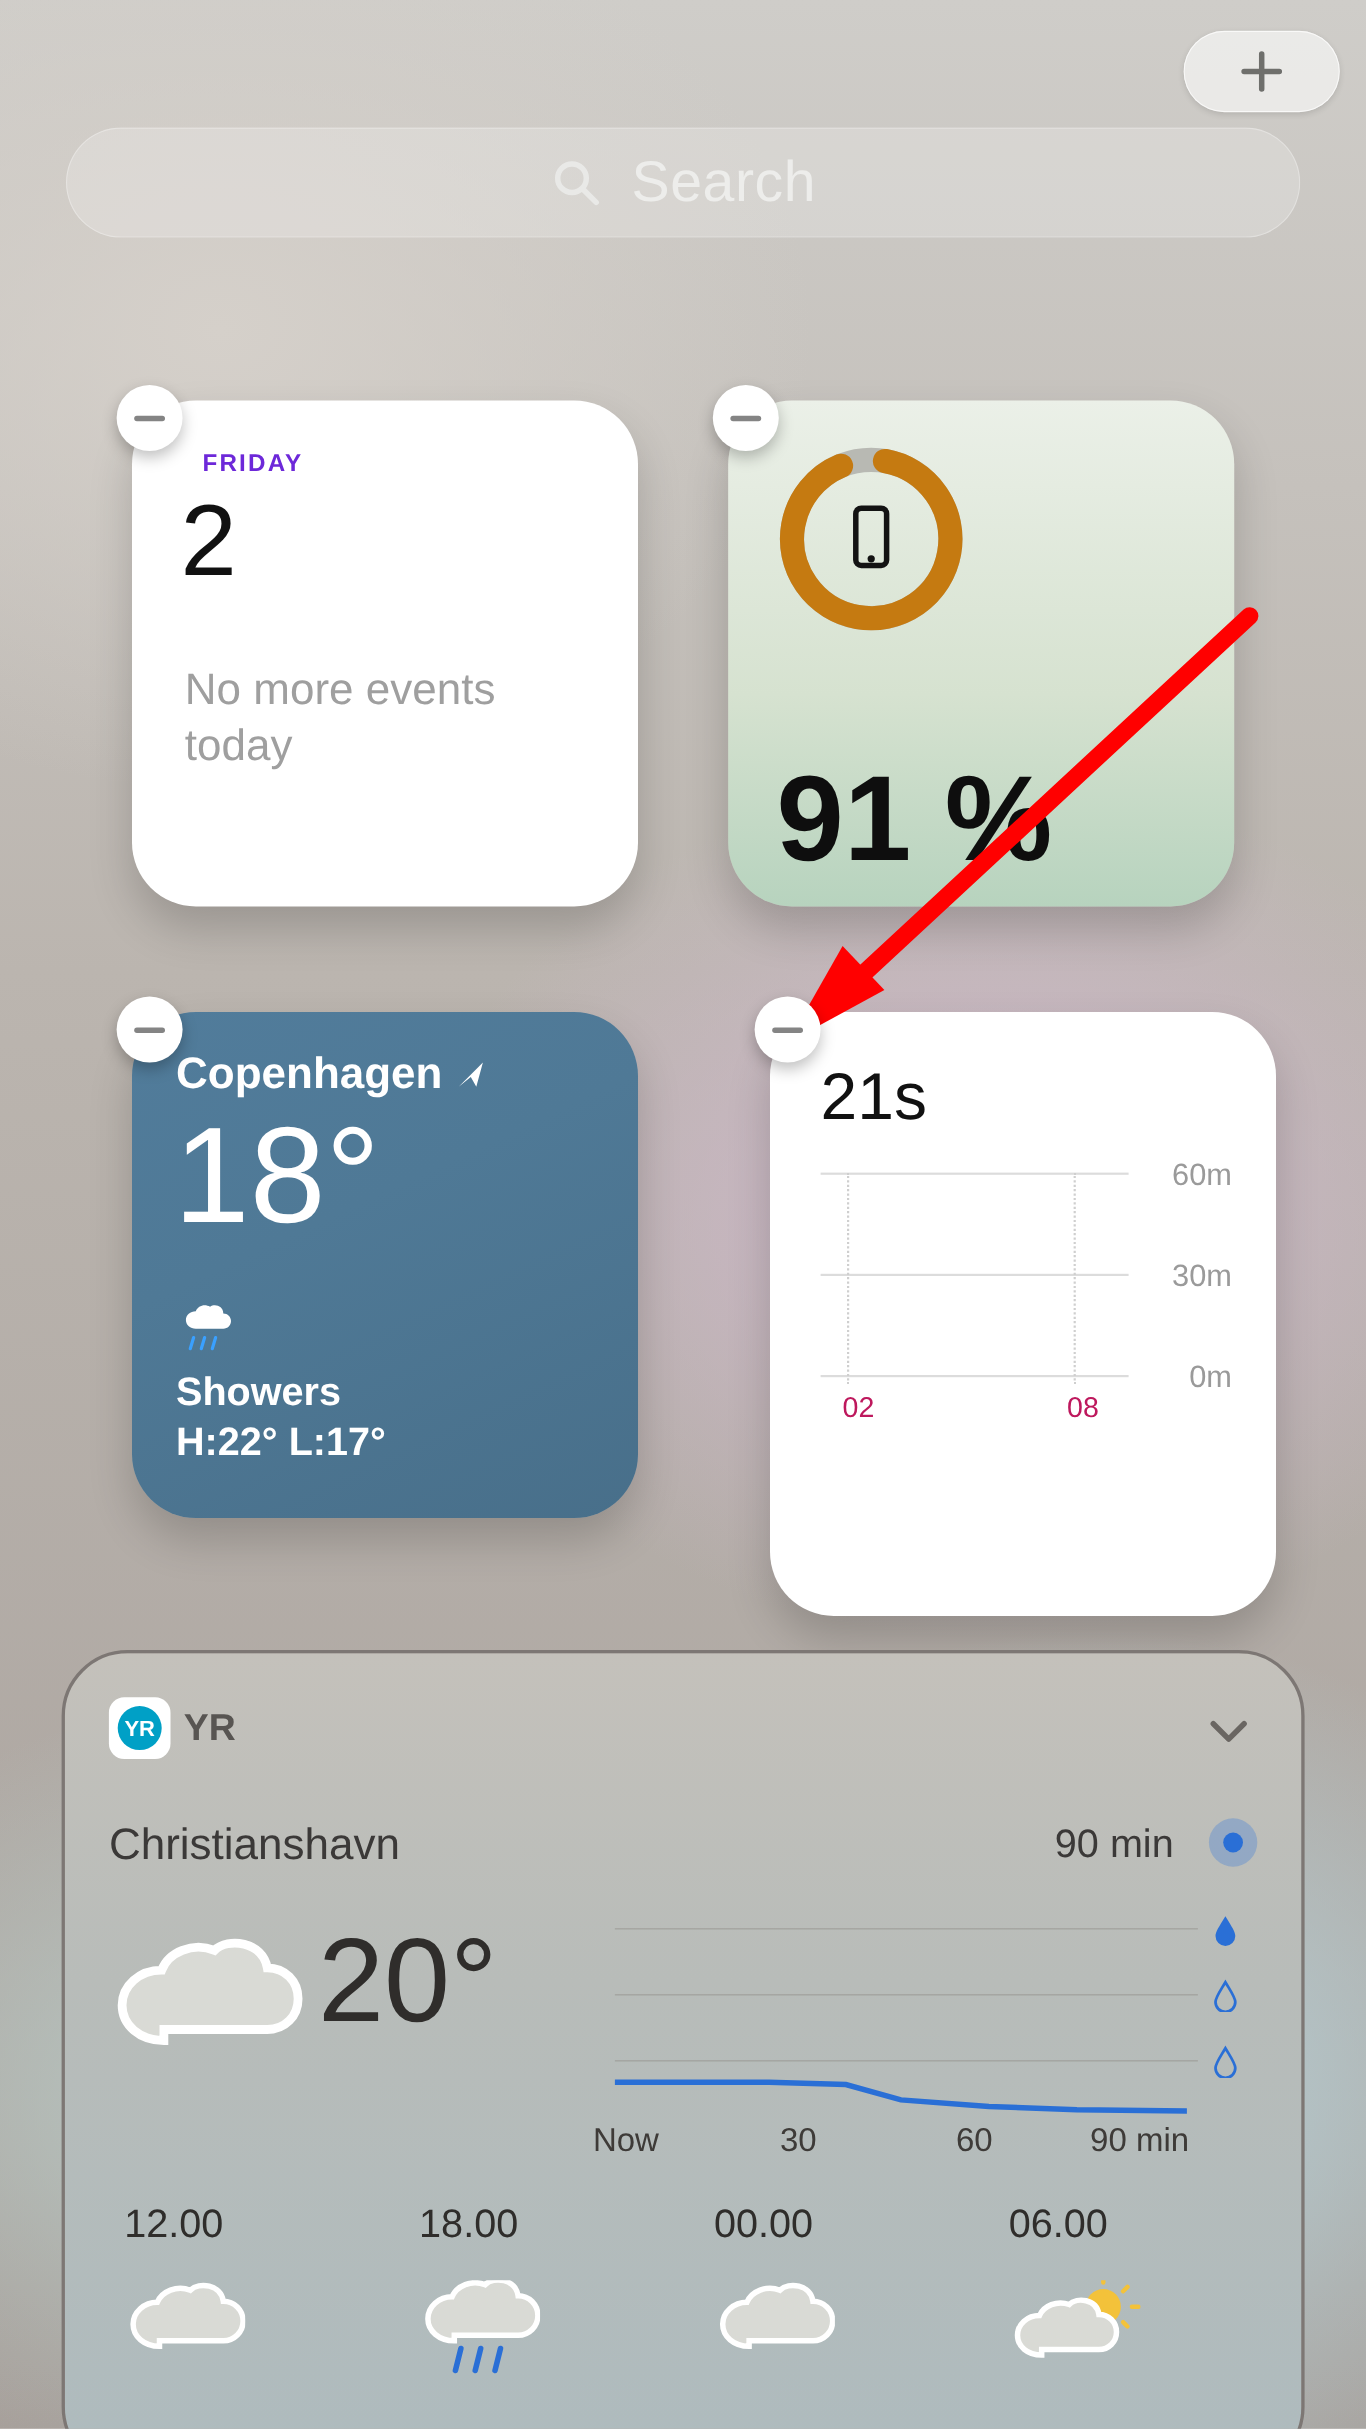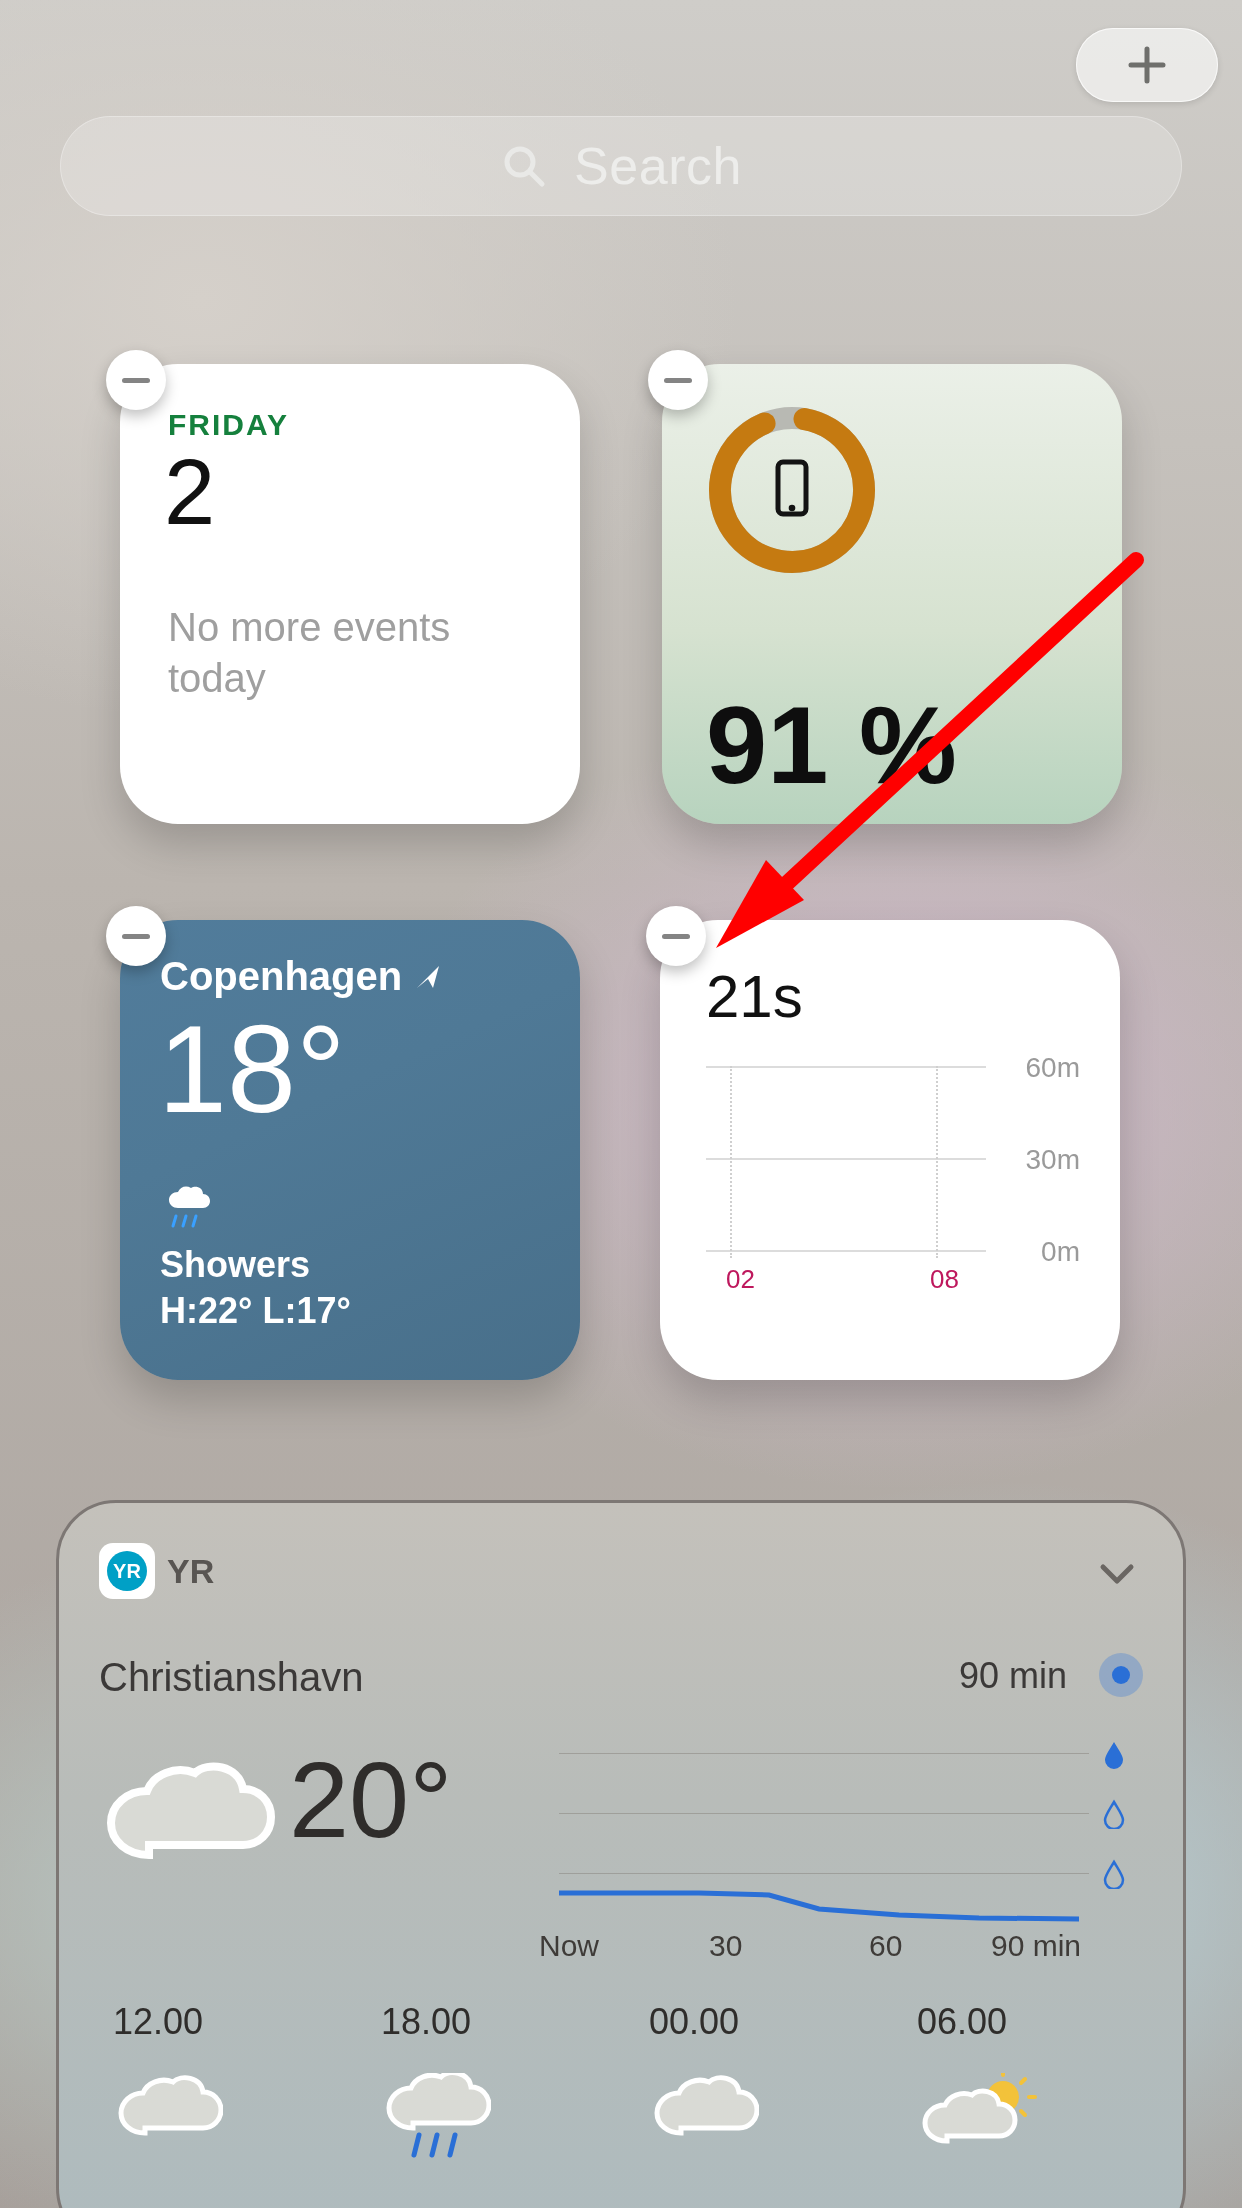--- a/index.html
+++ b/index.html
@@ -47,41 +47,41 @@
       width: 60px; height: 60px; border-radius: 50%;
       background: #ffffff;
       box-shadow: 0 6px 14px rgba(0,0,0,0.25);
       display: flex; align-items: center; justify-content: center;
       z-index: 5;
     }
     .remove-btn span { display:block; width: 28px; height: 5px; border-radius: 3px; background: #848484; }
 
     
     #w-calendar { top: 364px; left: 120px; width: 460px; height: 460px; background: #ffffff; }
-    #w-calendar .day-name { position:absolute; top: 44px; left: 48px; font-size: 30px; font-weight: 700; letter-spacing: 2px; color: #15803d; }
+    #w-calendar .day-name { position:absolute; top: 44px; left: 64px; font-size: 22px; font-weight: 700; letter-spacing: 2px; color: #6d28d9; }
     #w-calendar .day-num  { position:absolute; top: 76px; left: 44px; font-size: 92px; font-weight: 400; color: #111; }
     #w-calendar .events   { position:absolute; top: 238px; left: 48px; right: 54px; font-size: 40px; line-height: 1.28; font-weight: 400; color: #9f9f9f; }
 
     
     #w-battery { top: 364px; left: 662px; width: 460px; height: 460px; }
     #w-battery .widget-inner { background: linear-gradient(180deg, #ebf0e8 0%, #d6e2d0 58%, #b7d3be 100%); }
     #w-battery svg.ring { position:absolute; top: 36px; left: 40px; }
     #w-battery .pct { position:absolute; bottom: 16px; left: 44px; font-size: 110px; font-weight: 700; color: #0e0e0e; letter-spacing: 0px; }
 
     
     #w-weather { top: 920px; left: 120px; width: 460px; height: 460px; }
     #w-weather .widget-inner { background: linear-gradient(155deg, #517c9b 0%, #4f7996 40%, #486f8a 100%); color: #ffffff; }
     #w-weather .city { position:absolute; top: 34px; left: 40px; font-size: 40px; font-weight: 600; display:flex; align-items:center; gap:12px; }
     #w-weather .temp { position:absolute; top: 78px; left: 38px; font-size: 124px; font-weight: 300; }
     #w-weather .wicon { position:absolute; top: 260px; left: 40px; width: 56px; height: 56px; }
     #w-weather .cond  { position:absolute; top: 324px; left: 40px; font-size: 36px; font-weight: 600; }
     #w-weather .hl    { position:absolute; top: 370px; left: 40px; font-size: 36px; font-weight: 600; }
 
     
-    #w-screentime { top: 920px; left: 660px; width: 460px; height: 460px; background: #ffffff; }
+    #w-screentime { top: 920px; left: 700px; width: 460px; height: 549px; background: #ffffff; }
     #w-screentime .hdr { position:absolute; top: 42px; left: 46px; font-size: 60px; font-weight: 500; color: #111; }
     #w-screentime .chart { position:absolute; top: 132px; left: 46px; width: 370px; height: 250px; }
     #w-screentime .chart .ylab { position:absolute; right: -4px; font-size: 28px; color: #9a9a9a; }
     #w-screentime .chart .hline { position:absolute; left: 0; width: 280px; height: 2px; background: #dcdcdc; }
     #w-screentime .chart .vline { position:absolute; top: 14px; bottom: 44px; width: 0; border-left: 2px dotted #cfcfcf; }
     #w-screentime .chart .xl { position:absolute; top: 212px; font-size: 26px; color: #be185d; }
 
     
     #yr {
       position: absolute; top: 1500px; left: 56px; right: 56px; bottom: -40px;

